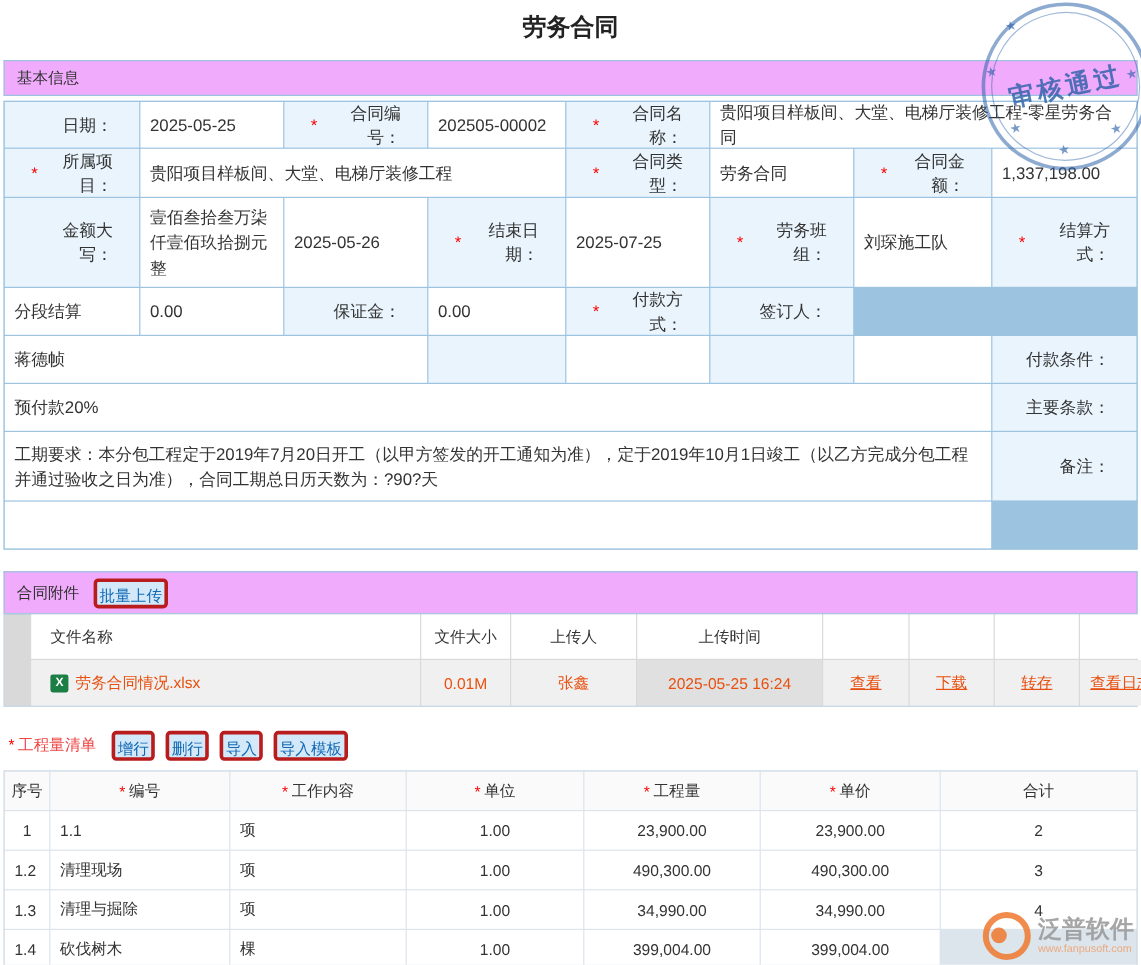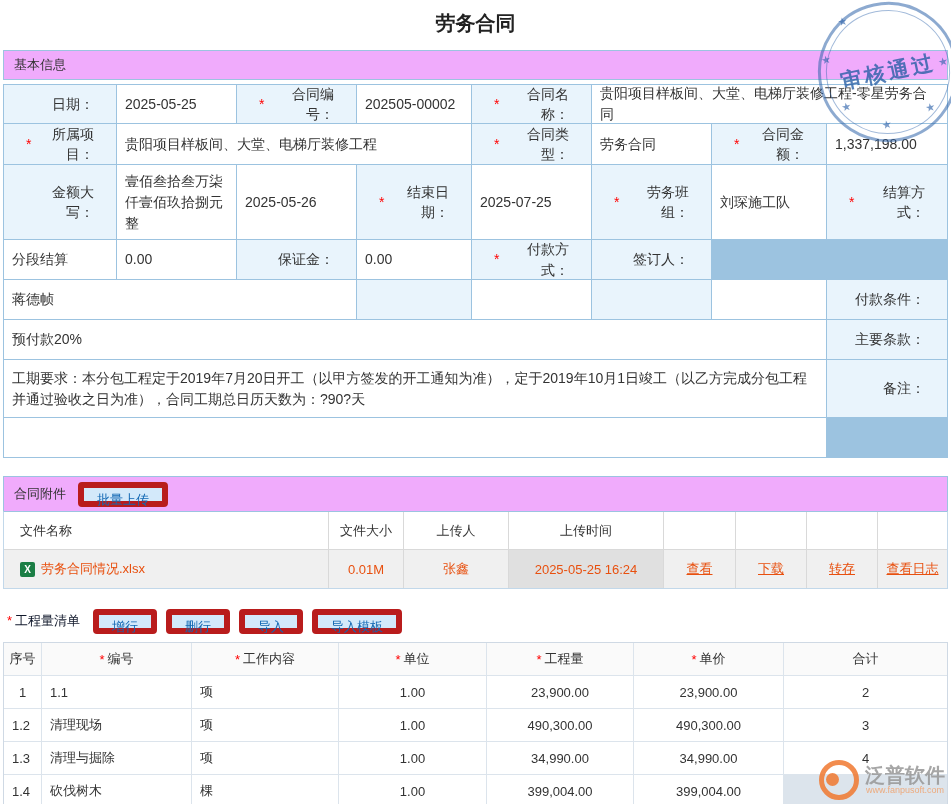--- a/index.html
+++ b/index.html
@@ -22,38 +22,38 @@
   .lbl{background:#e9f4fc;display:flex;align-items:center;justify-content:flex-end;
     padding:0 22px;text-align:right;line-height:1.45;}
   .val{background:#fff;display:flex;align-items:center;padding:2px 8px;line-height:1.5;}
   .cs3{grid-column:span 3;}
   .cs7{grid-column:span 7;}
   .req::before{content:"*";color:#f00;margin-right:3px;font-weight:normal;}
 
   
   .atts{margin-top:18px;}
   .atable{display:grid;grid-template-columns:324px 74px 104px 154px 71px 70px 70px 69px;
-    grid-template-rows:37px 38px;gap:1px;background:#d9d9d9;border:1px solid #c2d8ea;border-top:1px solid #9cc3e0;}
+    grid-template-rows:37px 38px;gap:1px;background:#d9d9d9;border:1px solid #c2d8ea;border-top:1px solid #9cc3e0;padding-left:22px;}
   .ah{background:#fff;display:flex;align-items:center;justify-content:center;font-size:13px;color:#333;}
   .ah.namecol{justify-content:flex-start;padding-left:16px;}
   .ac{background:#f0f0f0;display:flex;align-items:center;justify-content:center;font-size:13px;color:#e8500f;}
   .ac.namecol{justify-content:flex-start;padding-left:16px;gap:6px;}
   .ac.timecol{background:#e0e0e0;}
   .lnk{color:#e8500f;text-decoration:underline;cursor:pointer;}
   .filelnk{color:#e8500f;cursor:pointer;}
   .xlicon{width:15px;height:15px;background:#1b7e45;color:#fff;border-radius:2px;
     display:inline-flex;align-items:center;justify-content:center;font-size:10px;font-weight:bold;flex:0 0 15px;}
 
   
-  .btn{font-family:inherit;font-size:13px;color:#1268b3;background:#d3e9fa;border:6px solid #b91c1c;
-    border-radius:4px;padding:3px 13px;height:25px;line-height:17px;cursor:pointer;}
+  .btn{font-family:inherit;font-size:13px;color:#1268b3;background:#d3e9fa;border:3px solid #b91c1c;
+    border-radius:4px;padding:3px 2px;height:25px;line-height:17px;cursor:pointer;}
 
   
   .boqhead{margin-top:17px;height:30px;display:flex;align-items:center;gap:9px;padding-left:4px;}
-  .boqtitle{font-size:13px;color:#0f172a;margin-right:4px;}
+  .boqtitle{font-size:13px;color:#ef4444;margin-right:4px;}
   .btable{display:grid;grid-template-columns:37px 149px 146px 147px 146px 149px 163px;
     grid-auto-rows:32px;gap:1px;background:#dce4ec;border:1px solid #cfd9e4;margin-top:6px;}
   .bh{background:#fafafa;display:flex;align-items:center;justify-content:center;font-size:13px;color:#333;text-align:right;}
   .bc{background:#fff;display:flex;align-items:center;font-size:13px;color:#333;}
   .ct{justify-content:center;}
   .lt{justify-content:flex-start;padding-left:8px;}
 
   
   .stamp{position:absolute;left:818px;top:2px;width:134px;height:134px;border:3px solid rgba(47,100,170,.55);
     border-radius:50%;transform:rotate(-12deg);z-index:6;pointer-events:none;}
@@ -61,21 +61,21 @@
   .stamptext{position:absolute;inset:0;display:flex;align-items:center;justify-content:center;
     font-size:21px;font-weight:bold;letter-spacing:3px;color:rgba(40,95,165,.8);}
   .st{position:absolute;font-size:11px;color:rgba(47,100,170,.65);}
   .s1{left:4px;top:36px;} .s2{left:14px;top:86px;} .s3{left:50px;top:112px;}
   .s4{left:96px;top:104px;} .s5{left:118px;top:62px;} .s6{left:28px;top:2px;}
 
   
   .brand{position:absolute;right:6px;bottom:4px;display:flex;align-items:center;gap:6px;opacity:.85;z-index:5;}
   .brandlogo{width:40px;height:40px;border:5px solid #f07830;border-radius:50%;position:relative;box-sizing:border-box;}
   .brandlogo::after{content:"";position:absolute;left:2px;top:8px;width:13px;height:13px;background:#f07830;border-radius:50%;}
-  .brandcol{display:flex;flex-direction:column;line-height:1.1;align-items:center;}
+  .brandcol{display:flex;flex-direction:column;line-height:1.1;}
   .brandname{font-size:20px;font-weight:bold;color:#979797;}
   .brandurl{font-size:9px;color:#f0a06a;}
 </style>
 </head>
 <body>
 
 <div class="wrap">
 
   <div class="title">劳务合同</div>
 

